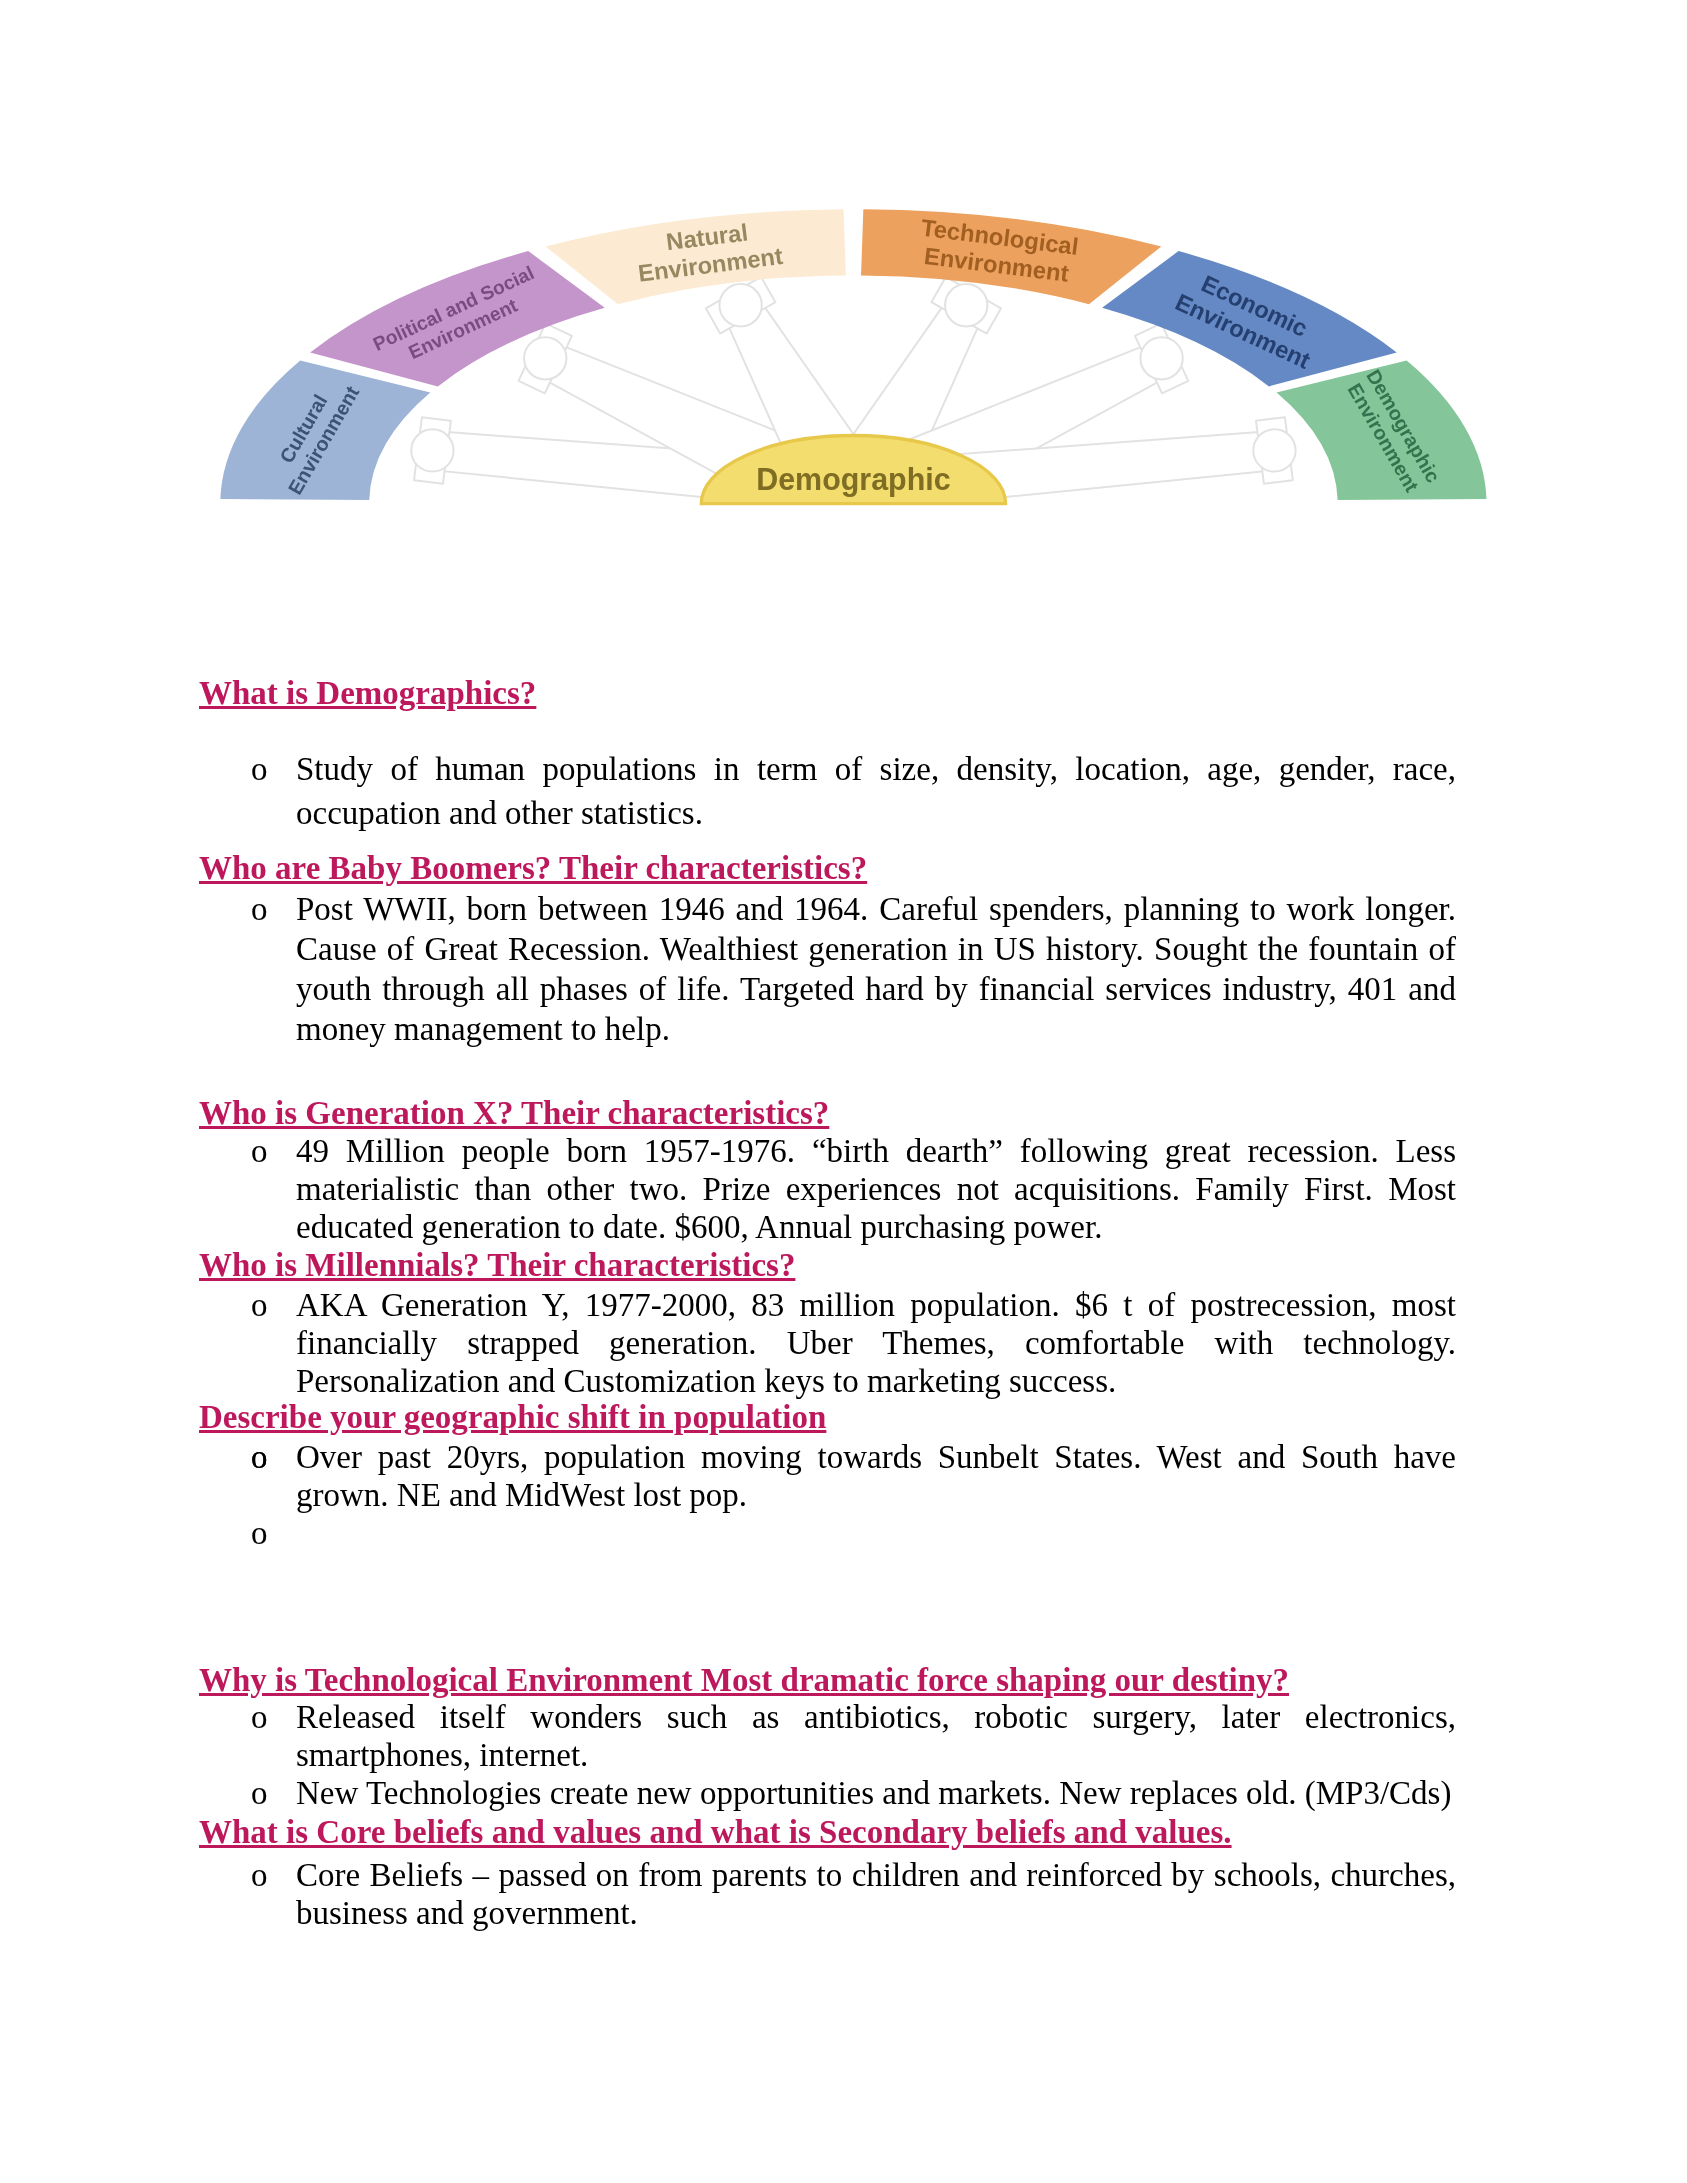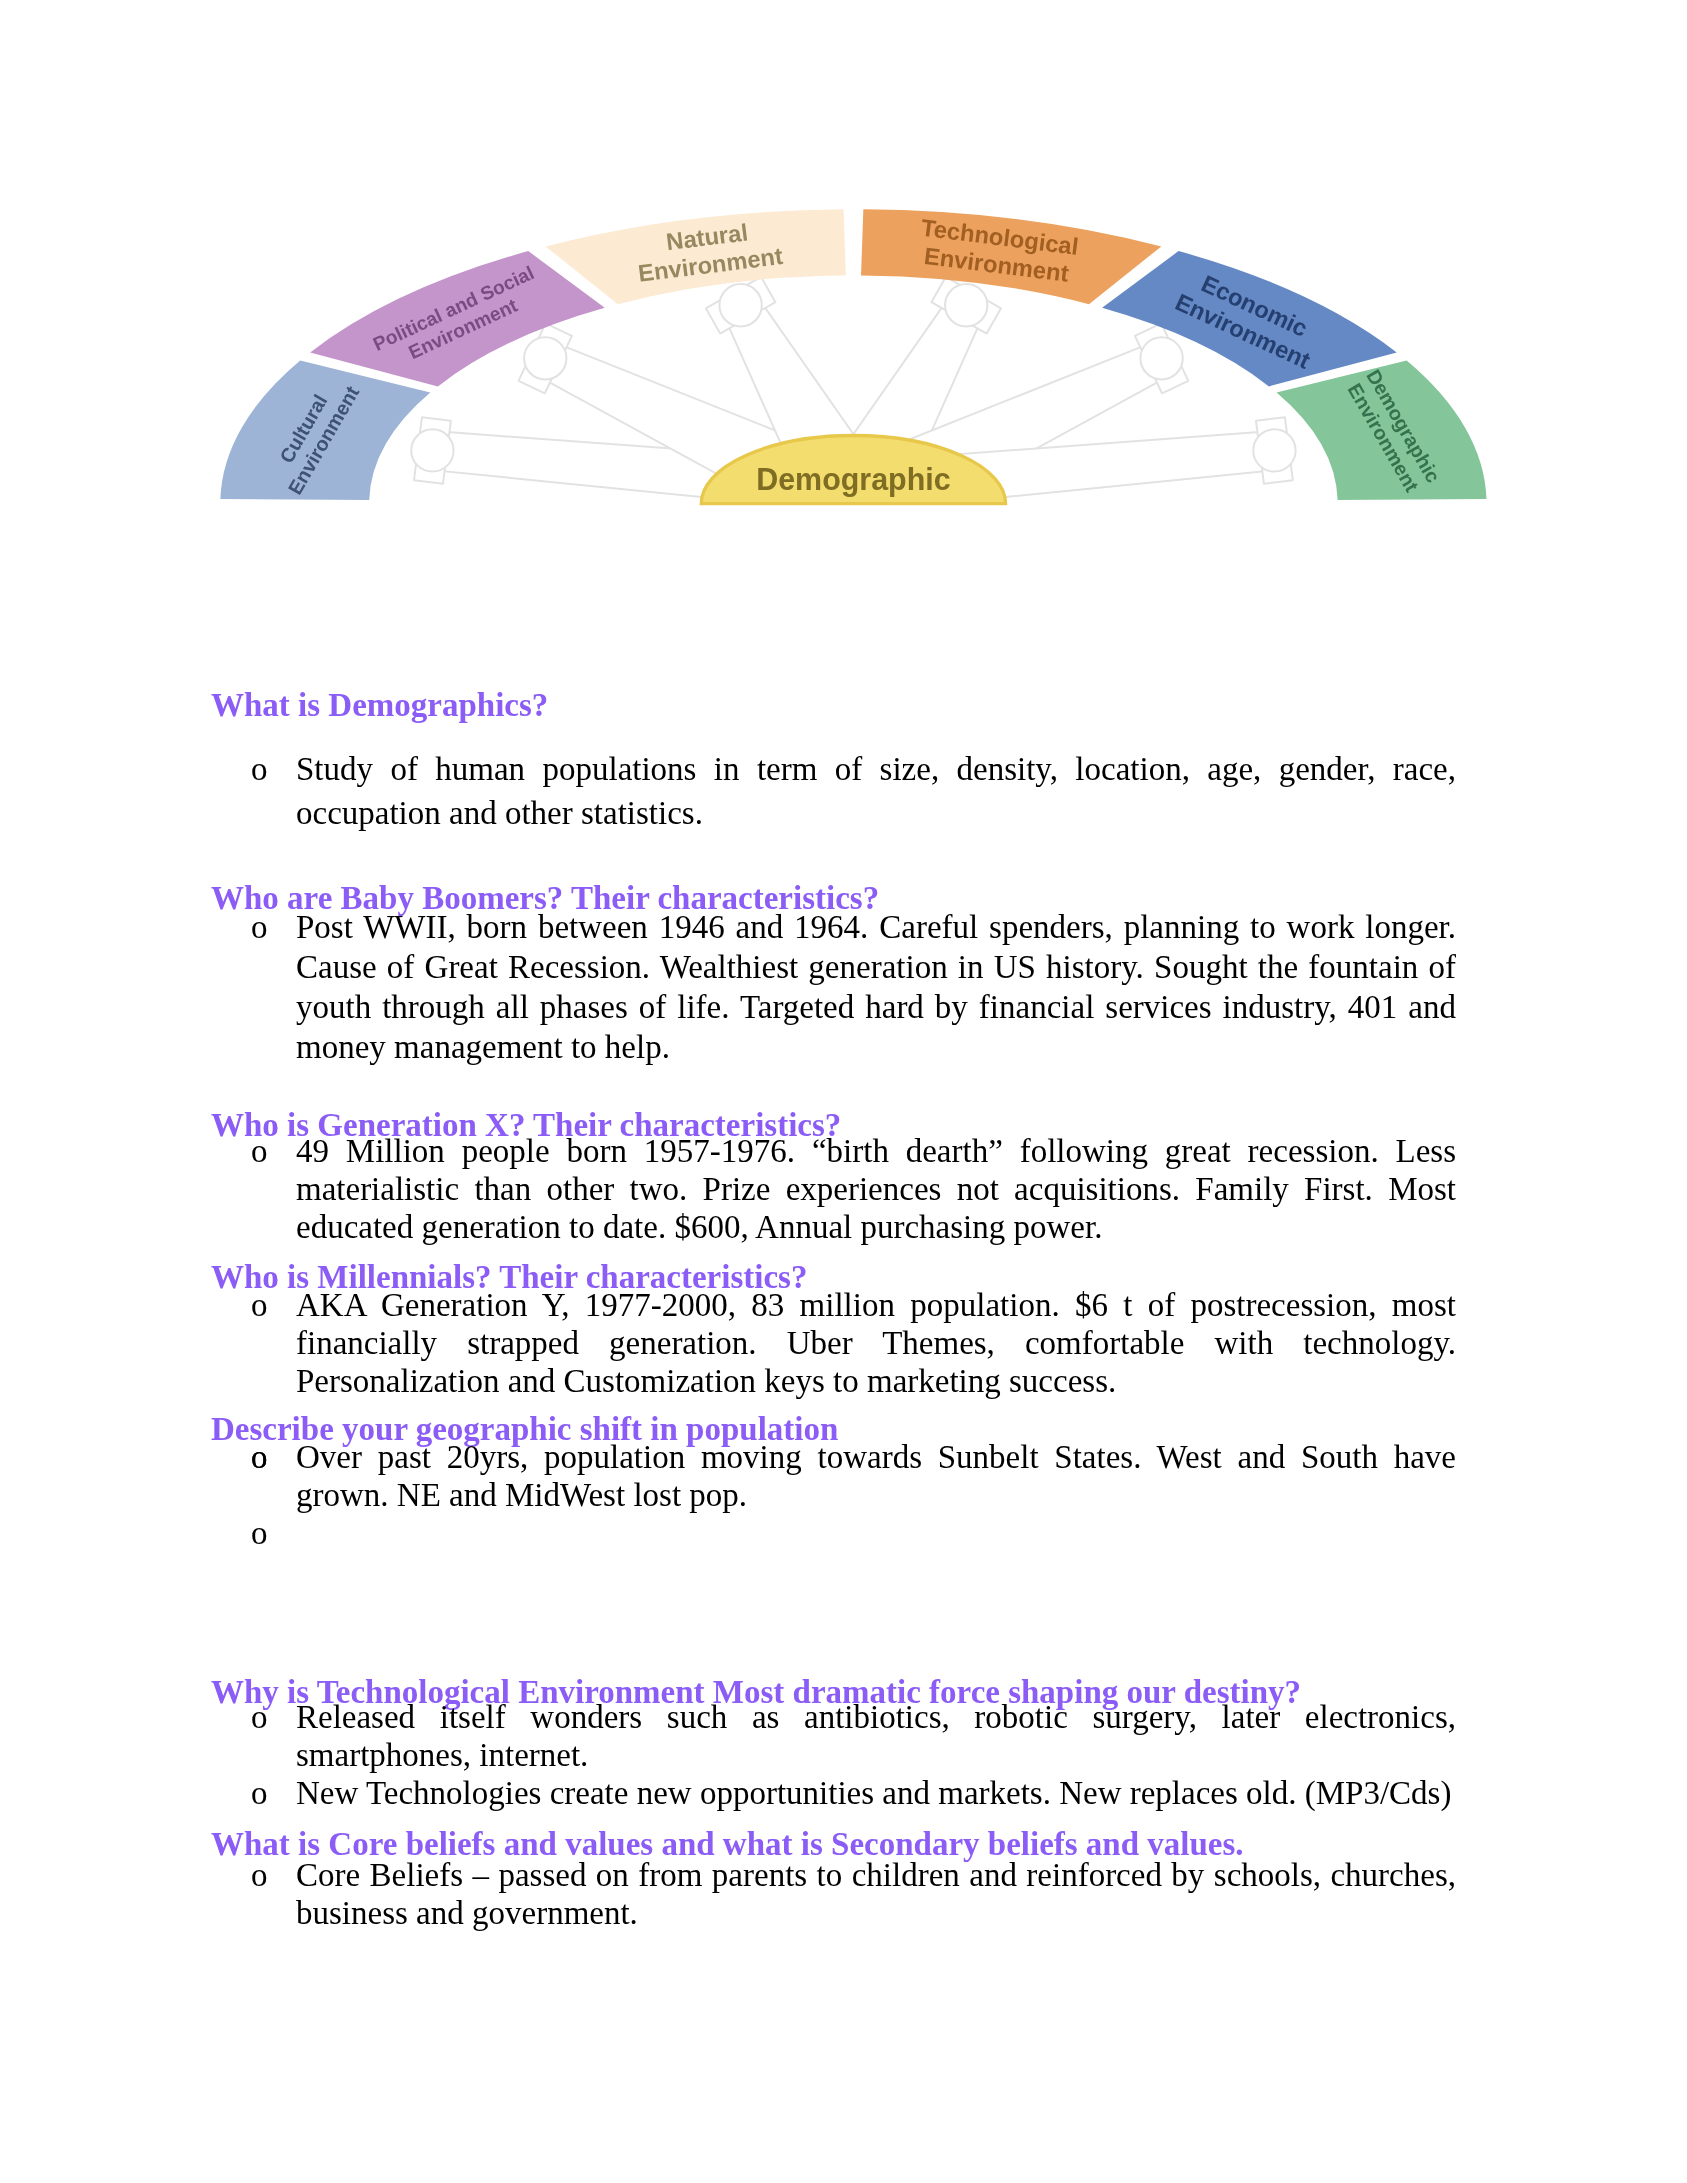--- a/index.html
+++ b/index.html
@@ -2,21 +2,21 @@
 <html style="font-size:10.6px"><head>
 <meta charset="utf-8">
 <style>
   html,body{margin:0;padding:0;background:#ffffff;}
   body{width:1687px;height:2183px;font-family:"Liberation Serif",serif;}
   .page{position:relative;width:1687px;height:2183px;background:#fff;overflow:hidden;}
   .diagram-wrap{position:absolute;left:0;top:0;width:1687px;height:609px;}
   svg.dg{display:block;}
   .content{position:absolute;left:199px;top:0;width:1257px;}
   .sec{position:absolute;left:0;width:1257px;}
-  .qh{font:bold 33px/38px "Liberation Serif",serif;color:#8b5cf6;margin:12px;padding:0;white-space:nowrap;}
+  .qh{font:bold 33px/38px "Liberation Serif",serif;color:#be185d;margin:0;padding:0;white-space:nowrap;text-decoration:underline;}
   ul{margin:0;padding:0;list-style:none;}
   li{position:relative;padding-left:97px;font:400 33px/38px "Liberation Serif",serif;color:#000;text-align:justify;margin:0;}
   li .mk{position:absolute;left:52px;top:0;font:400 33px/38px "Liberation Serif",serif;}
 </style>
 </head>
 <body>
 
 <div class="page">
   <div class="diagram-wrap" id="diagram">
       <svg class="dg" viewBox="0 0 2550 920" width="1687" height="609">
@@ -60,21 +60,21 @@
         <text x="1290" y="741" text-anchor="middle" font-family="Liberation Sans, sans-serif" font-size="46" font-weight="bold" fill="#7e6d23">Demographic</text>
       </svg>
     </div>
   <div class="content" id="content">
       <div class="sec" style="top:674px">
         <div class="qh">What is Demographics?</div>
         <ul style="position:absolute;top:73px;left:0;width:1257px">
           <li style="line-height:44px"><span class="mk" style="line-height:44px">o</span><span>Study of human populations in term of size, density, location, age, gender, race, occupation and other statistics.</span></li>
         </ul>
       </div>
-      <div class="sec" style="top:867px">
+      <div class="sec" style="top:849px">
         <div class="qh">Who are Baby Boomers? Their characteristics?</div>
         <ul style="position:absolute;top:40px;left:0;width:1257px">
           <li style="line-height:40px"><span class="mk" style="line-height:40px">o</span><span>Post WWII, born between 1946 and 1964.  Careful spenders, planning to work longer.  Cause of Great Recession.  Wealthiest generation in US history.   Sought the fountain of youth through all phases of life.  Targeted hard by financial services industry, 401 and money management to help.</span></li>
         </ul>
       </div>
       <div class="sec" style="top:1094px">
         <div class="qh">Who is Generation X? Their characteristics?</div>
         <ul style="position:absolute;top:38px;left:0;width:1257px">
           <li style="line-height:38px"><span class="mk" style="line-height:38px">o</span><span>49 Million people born 1957-1976.  “birth dearth” following great recession. Less materialistic than other two. Prize experiences not acquisitions. Family First. Most educated generation to date.  $600, Annual purchasing power.</span></li>
         </ul>

